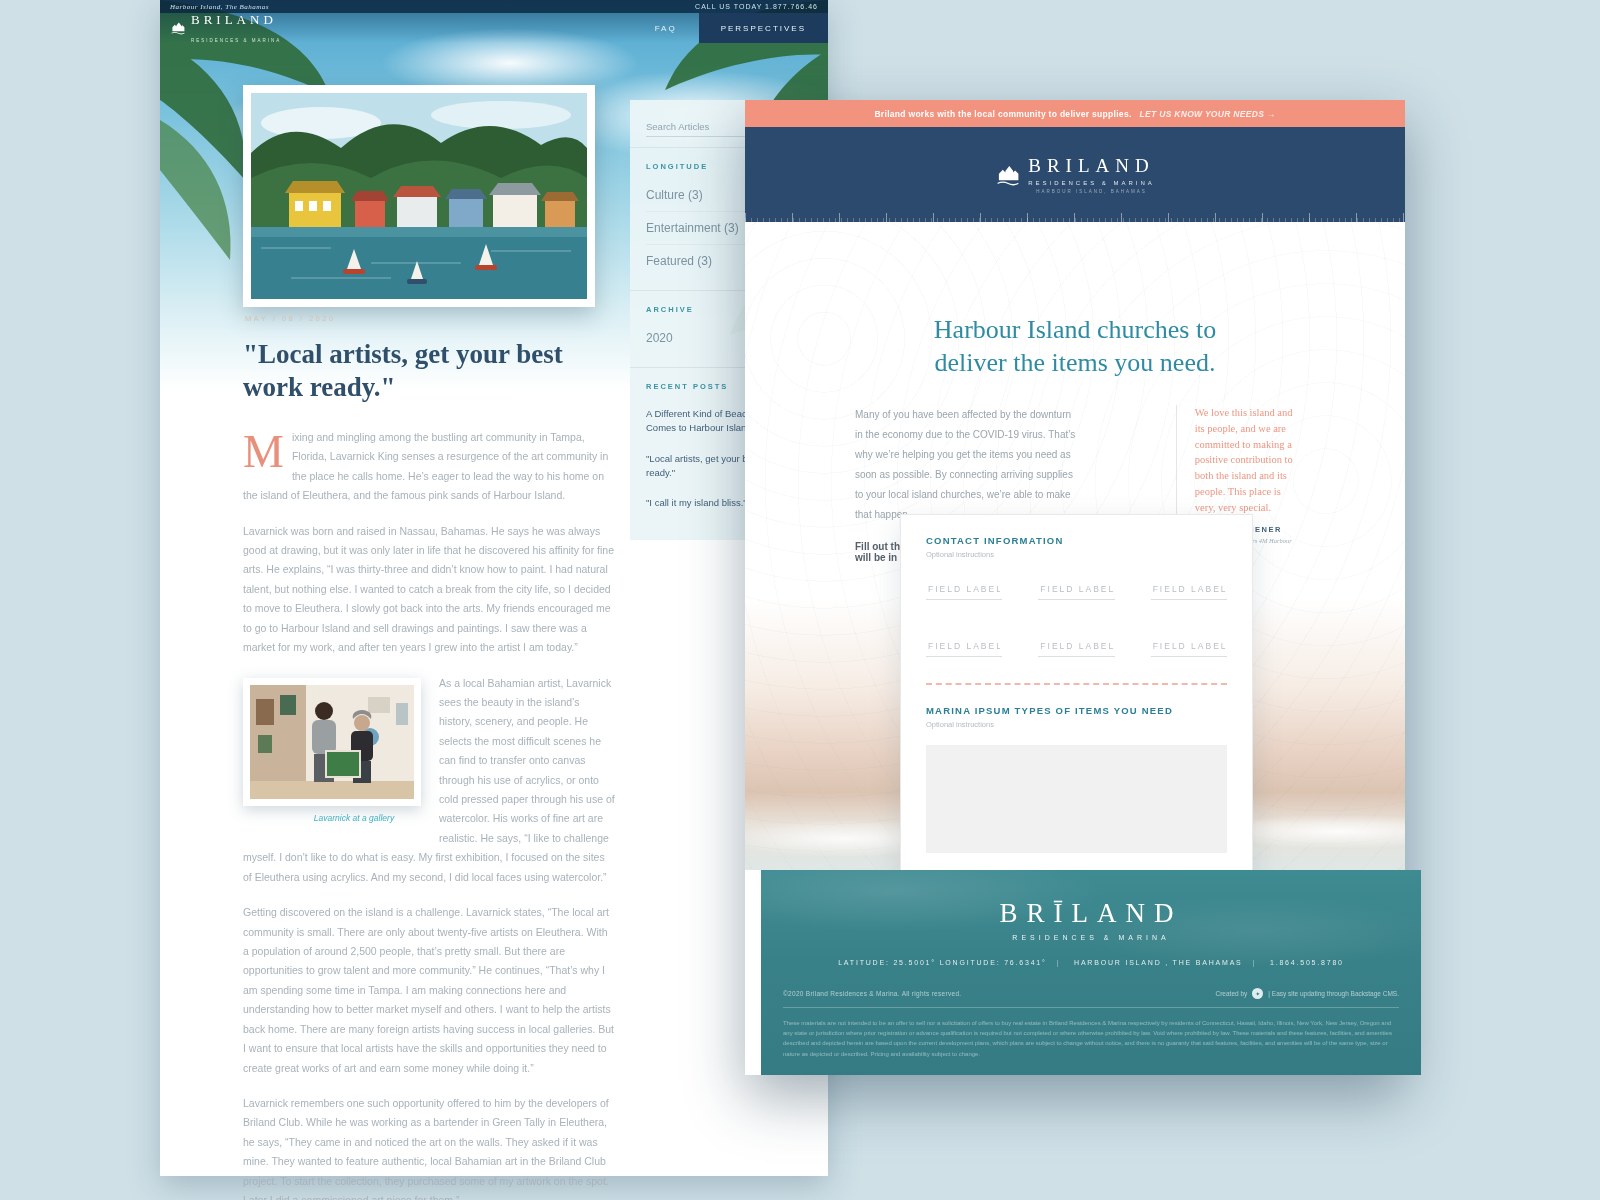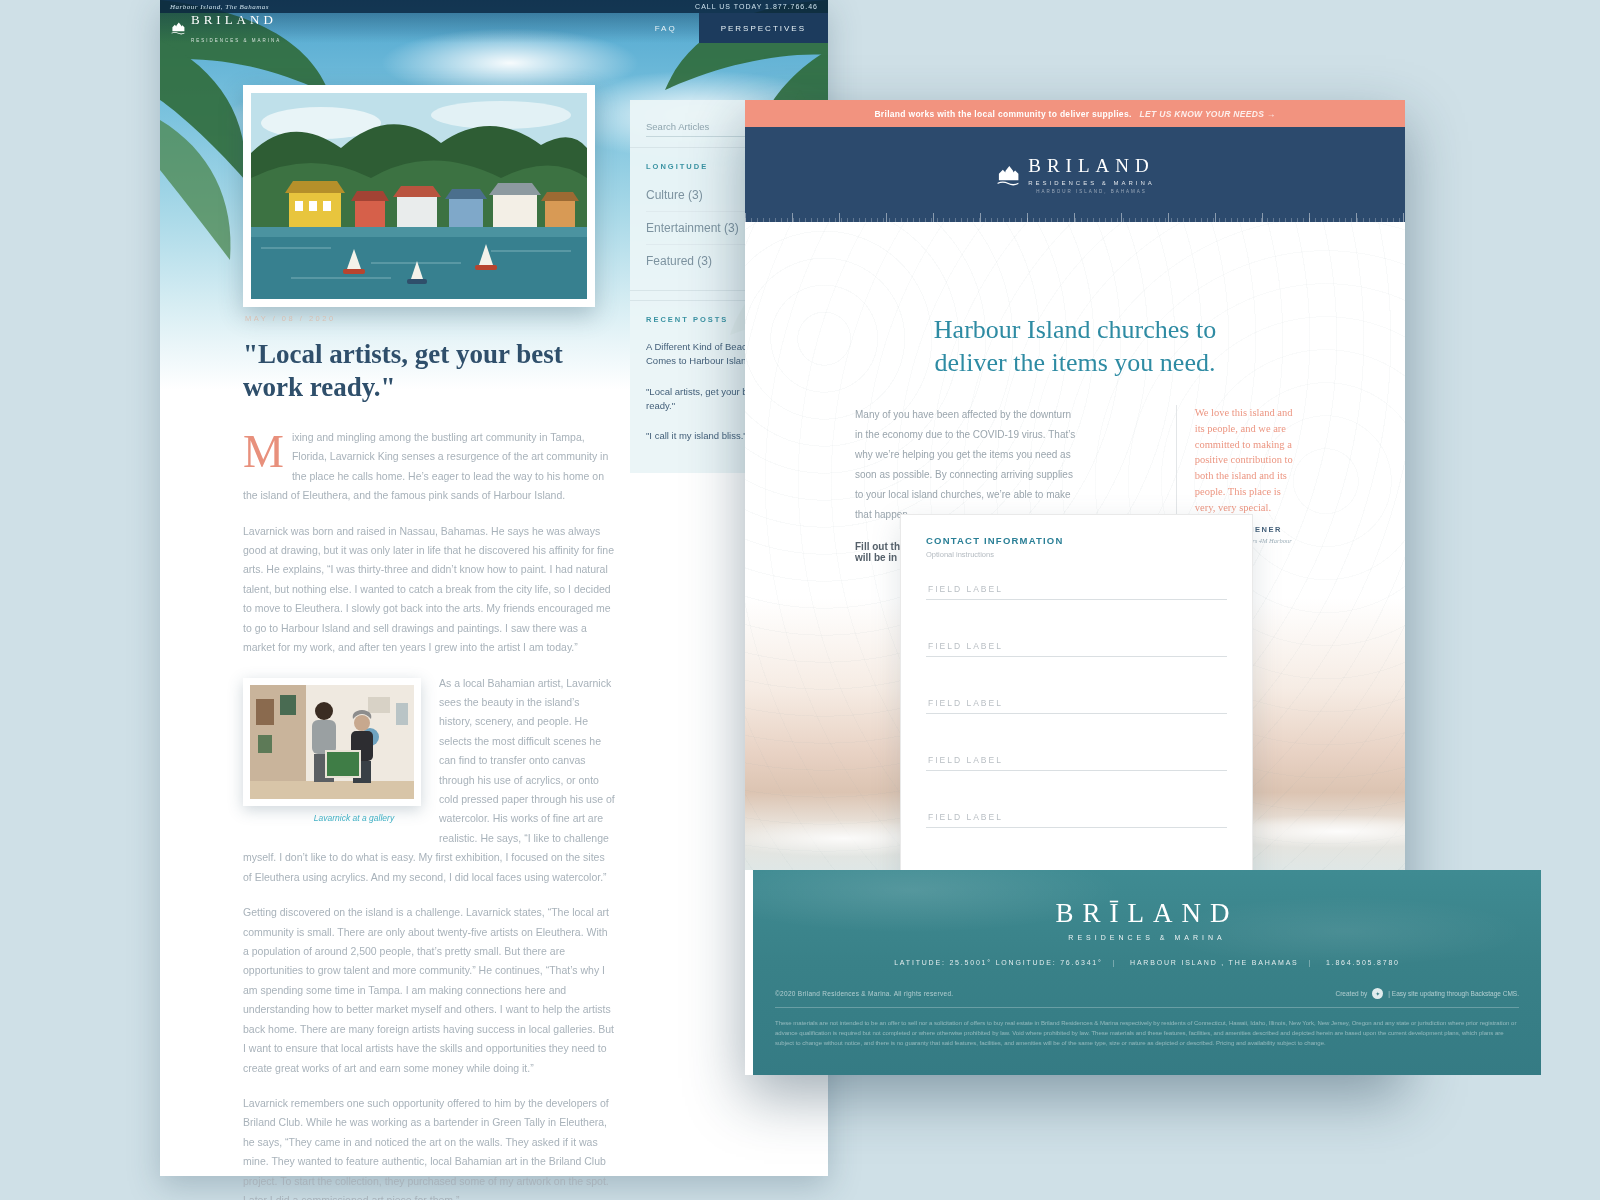--- a/index.html
+++ b/index.html
@@ -98,28 +98,28 @@
   .intro-left .intro-bold { margin-top:16px; font-size:10px; font-weight:bold; color:#55606a; }
   .intro-quote { width:140px; border-left:1px solid #e3e6e8; padding-left:18px; margin-left:57px; }
   .intro-quote .q-text { font-family:"Liberation Serif",serif; color:#ec9682; font-size:10.5px; line-height:1.5; }
   .intro-quote .q-author { margin-top:10px; font-size:7.5px; font-weight:bold; letter-spacing:1.5px; color:#44607a; }
   .intro-quote .q-role { margin-top:3px; font-size:6.5px; font-style:italic; font-family:"Liberation Serif",serif; color:#9fb0ba; }
 
   .form-card { position:absolute; left:155px; top:292px; width:353px; background:#fff; border:1px solid #e9e9e9;
     box-shadow:0 10px 28px rgba(90,110,120,.18); padding:20px 25px 24px; z-index:3; }
   .form-sec-title { color:#2a7f96; font-size:9.5px; font-weight:bold; letter-spacing:1.2px; }
   .form-sec-sub { color:#b4bbc1; font-size:7.5px; margin-top:4px; }
-  .field-grid { display:grid; grid-template-columns:1fr; column-gap:16px; row-gap:22px; margin-top:20px;gap:36px; }
+  .field-grid { display:grid; grid-template-columns:1fr 1fr 1fr; column-gap:16px; row-gap:22px; margin-top:20px;gap:36px; }
   .field-grid input { border:0; outline:0; border-bottom:1px solid #dadfe2; padding:5px 2px; font-size:8.5px;
     letter-spacing:2px; color:#7b858d; font-family:"Liberation Sans",sans-serif; width:100%; }
   .field-grid input::placeholder { color:#b9bfc4; }
   .dashed-div { border:0; border-top:2px dashed #f3b8ac; margin:26px 0 20px; }
   .big-textarea { width:100%; height:108px; background:#f1f1f1; border:0; outline:0; margin-top:16px; resize:none; }
 
-  .landing-footer { position:absolute; left:8px; top:770px; width:788px; height:205px; overflow:hidden;
+  .landing-footer { position:absolute; left:16px; top:770px; width:660px; height:205px; overflow:hidden;
     background:
       radial-gradient(ellipse 300px 60px at 20% 10%, rgba(255,255,255,.12), transparent 70%),
       radial-gradient(ellipse 260px 50px at 75% 30%, rgba(255,255,255,.08), transparent 70%),
       linear-gradient(180deg,#3f8b92 0%, #398188 45%, #357b84 100%); }
   .f-brand { text-align:center; margin-top:28px; color:#fff; }
   .f-word { font-family:"Liberation Serif",serif; font-size:27px; letter-spacing:9px; }
   .f-sub { font-size:7px; letter-spacing:4px; margin-top:5px; color:rgba(255,255,255,.9); }
   .f-coords { text-align:center; margin-top:18px; font-size:7px; letter-spacing:1.8px; color:rgba(255,255,255,.85); }
   .f-coords .sep { margin:0 10px; opacity:.6; }
   .f-meta { display:flex; justify-content:space-between; align-items:center; margin:22px 22px 0; padding-bottom:8px;
@@ -268,20 +268,24 @@
       <div class="search-wrap">
         <input type="text" placeholder="Search Articles" style="">
       </div>
       <div class="side-sec">
         <div class="side-title">LONGITUDE</div>
         <div class="side-item">Culture (3)</div>
         <div class="side-item">Entertainment (3)</div>
         <div class="side-item">Featured (3)</div>
       </div>
       <div class="side-gap"></div>
+      <div class="side-sec">
+        <div class="side-title">ARCHIVE</div>
+        <div class="side-item">2020</div>
+      </div>
       <div class="side-gap"></div>
       <div class="side-sec">
         <div class="side-title">RECENT POSTS</div>
         <div class="recent-item">A Different Kind of Beachcomber Comes to Harbour Island</div>
         <div class="recent-item">"Local artists, get your best work ready."</div>
         <div class="recent-item">"I call it my island bliss."</div>
       </div>
     </div>
   </div>
 

